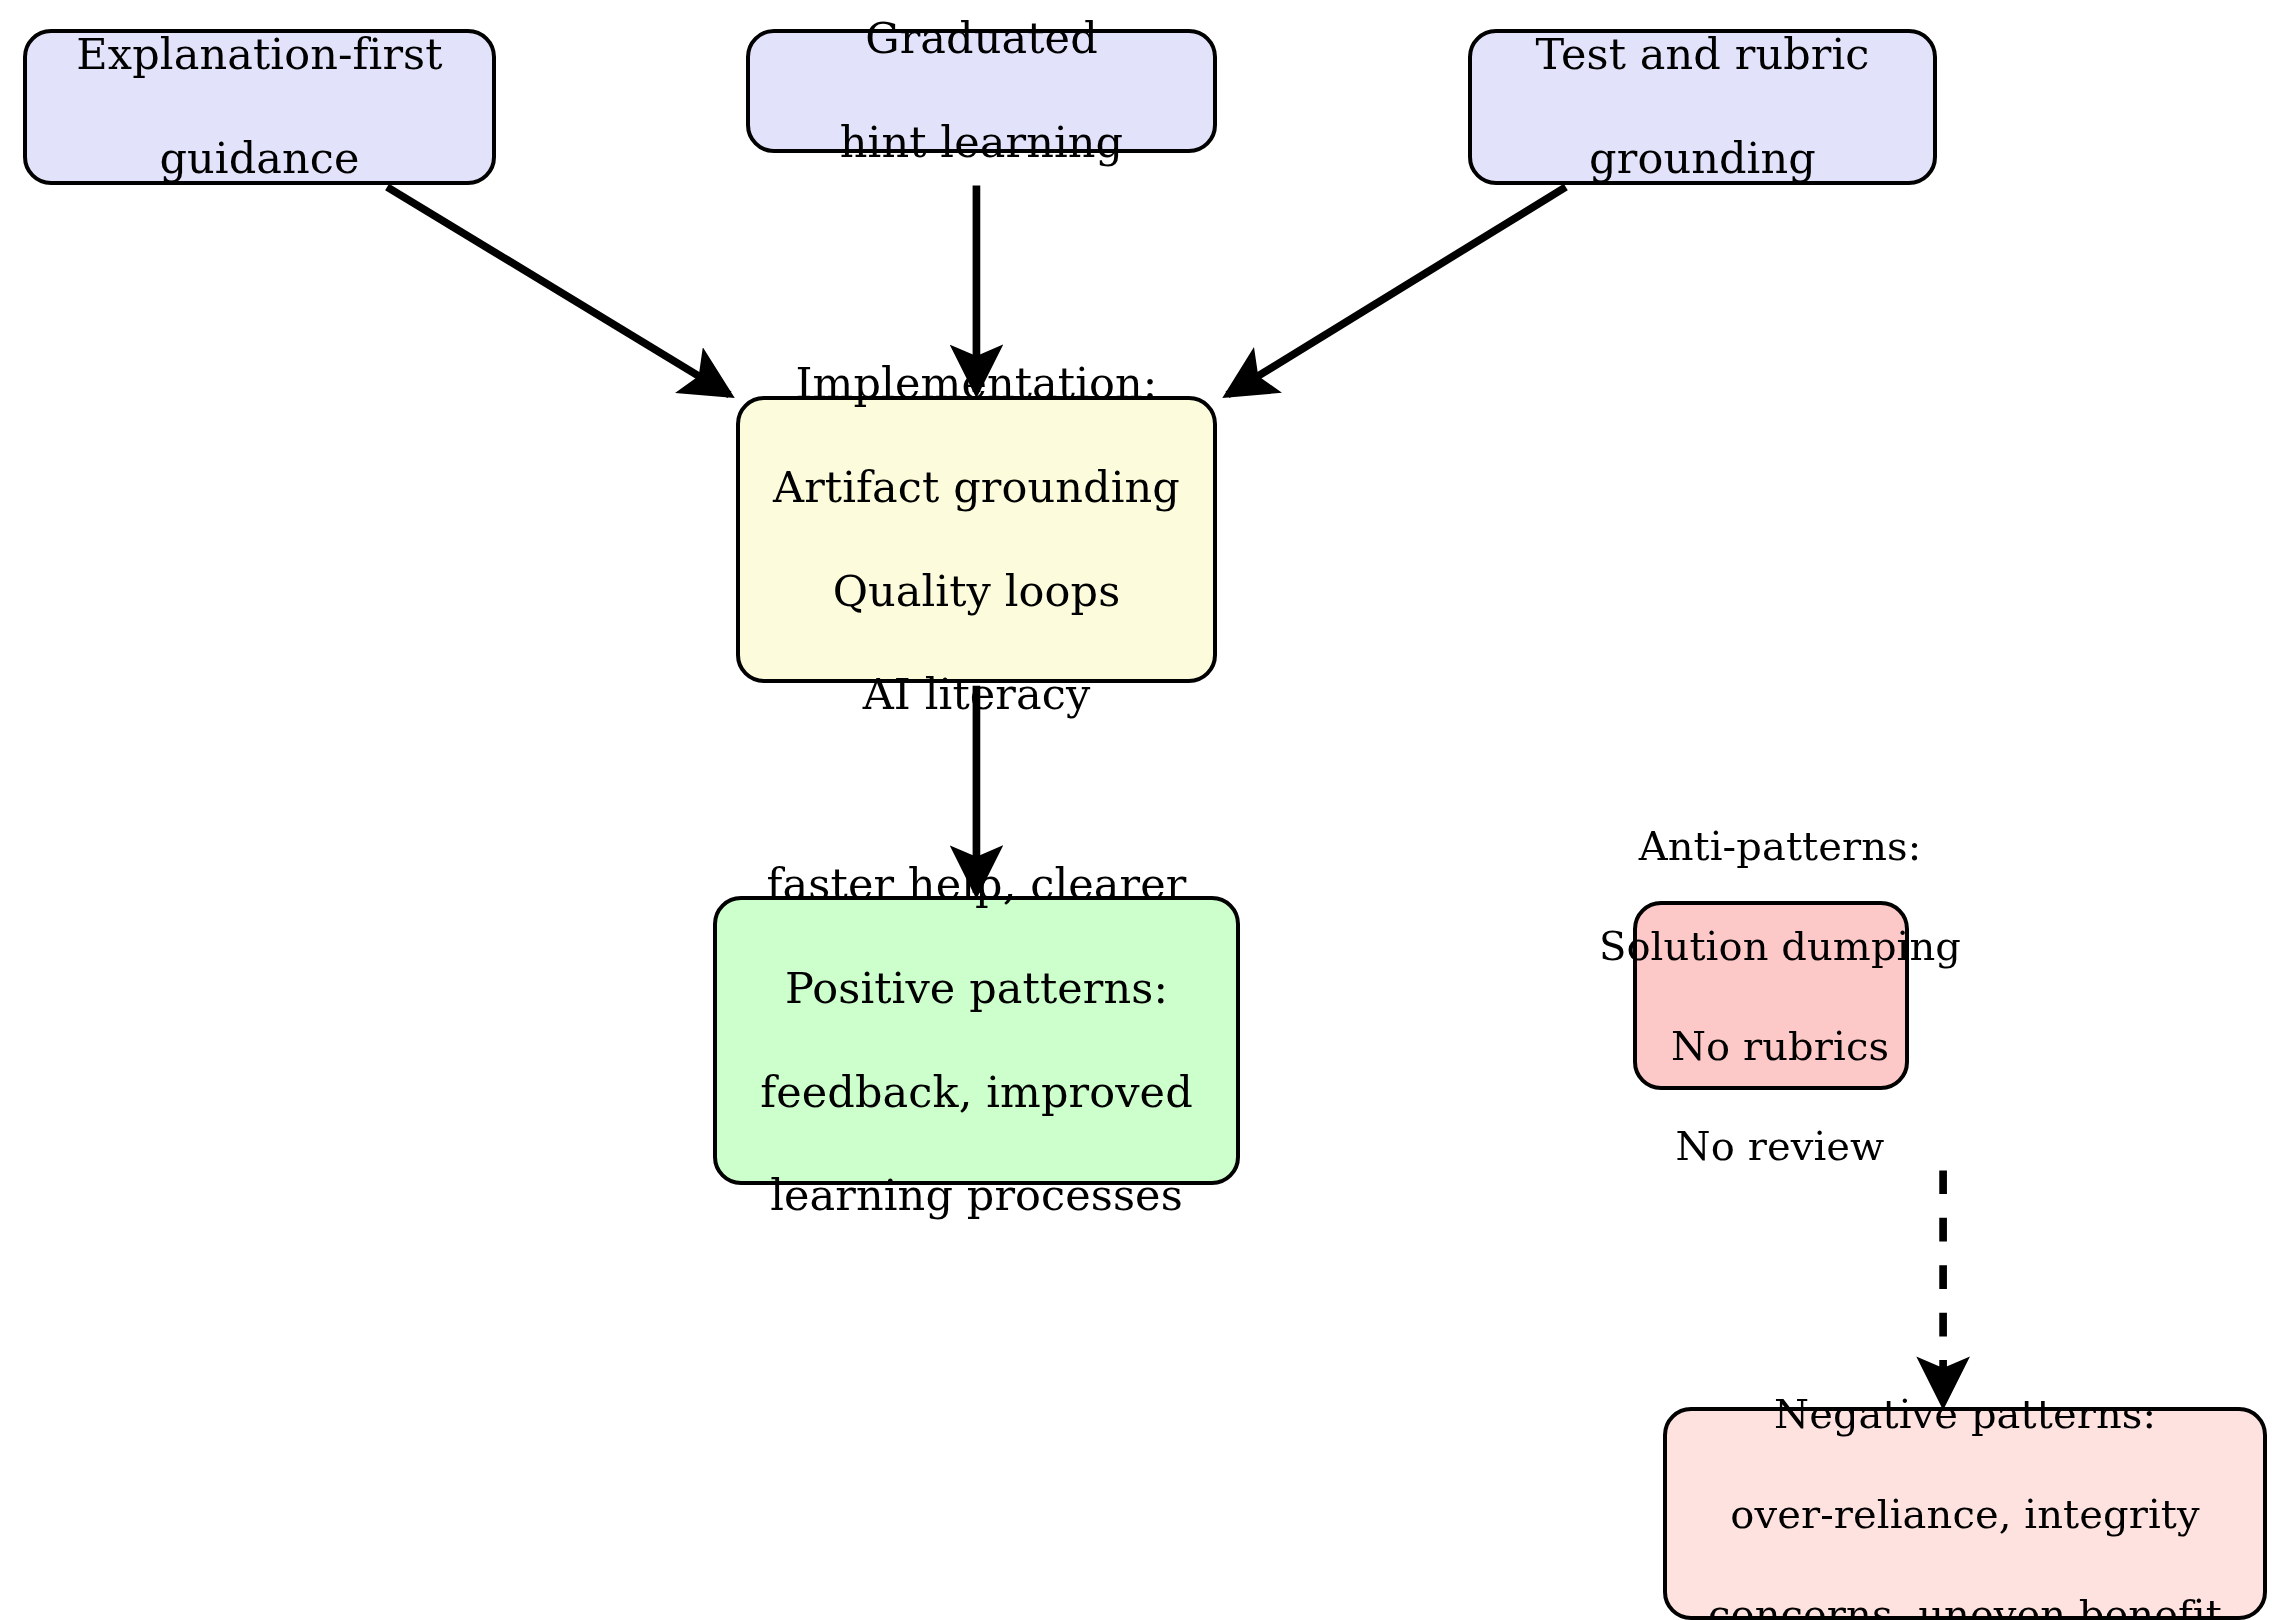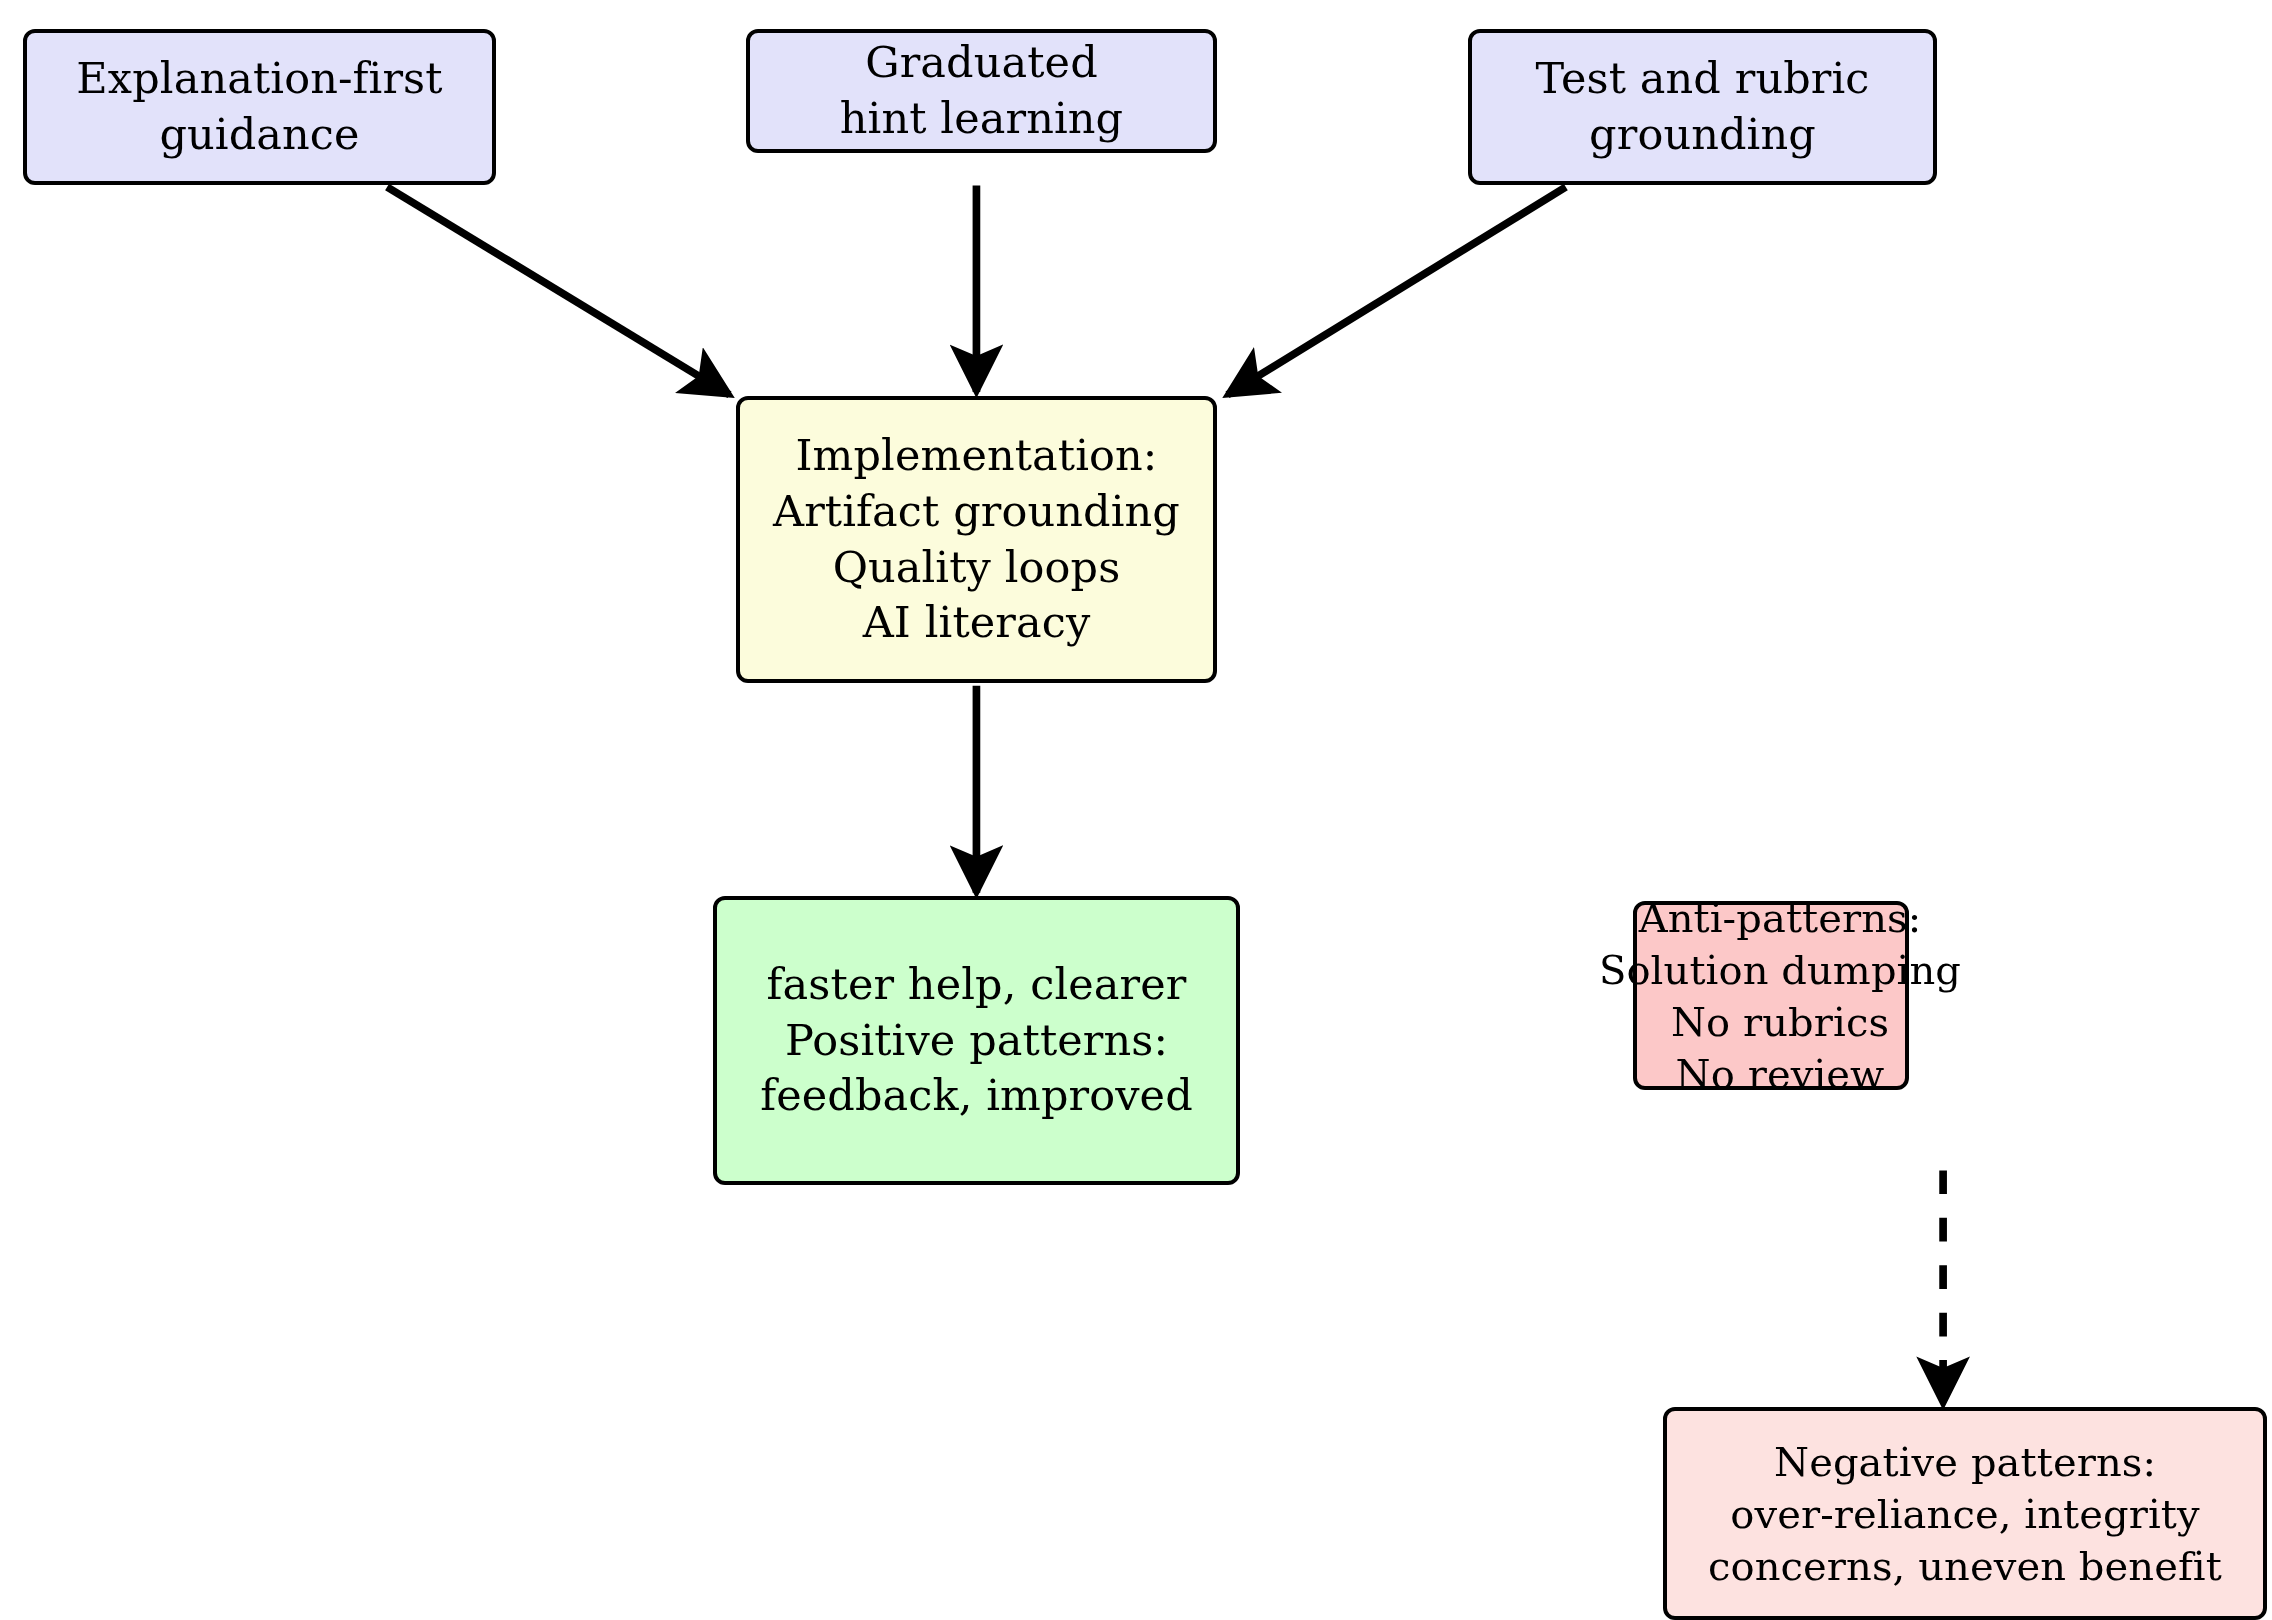--- a/index.html
+++ b/index.html
@@ -23,32 +23,33 @@
     left: 0;
     top: 0;
     width: 2273px;
     height: 1621px;
     pointer-events: none;
   }
   .node {
     position: absolute;
     box-sizing: border-box;
     border: 4.9px solid #000000;
-    border-radius: 12px;
+    border-radius: 28px;
     display: flex;
     flex-direction: column;
     align-items: center;
     justify-content: center;
     text-align: center;
     color: #000000;
     font-family: "DejaVu Serif", "Liberation Serif", serif;
     font-size: 43px;
     line-height: 1.30;
     letter-spacing: 0.1px;
     white-space: nowrap;
+    gap: 48px;
   }
   .node .line {
     display: block;
   }
 
   
   #node-explanation-first { left: 23px;   top: 29px;   width: 473px;  height: 156px; }
   #node-hint-ladders      { left: 746px; top: 29px;   width: 471px;  height: 124px; }
   #node-test-rubric       { left: 1468px; top: 29px;   width: 469px;  height: 156px; }
   #node-implementation    { left: 736px; top: 396px;  width: 481px;  height: 287px; }
@@ -104,20 +105,21 @@
 
   <div class="node" id="node-test-rubric" style="background:#E2E2FA;">
     <span class="line">Test and rubric</span>
     <span class="line">grounding</span>
   </div>
 
   <div class="node" id="node-positive" style="background:#CCFFCC;">
     <span class="line">faster help, clearer</span>
     <span class="line">Positive patterns:</span>
     <span class="line">feedback, improved</span>
+    <span class="line">learning processes</span>
   </div>
 
   <div class="node" id="node-anti" style="background:#FCC8C8;">
     <span class="line">Anti-patterns:</span>
     <span class="line">Solution dumping</span>
     <span class="line">No rubrics</span>
     <span class="line">No review</span>
   </div>
 
   <div class="node" id="node-negative" style="background:#FDE2E0;">

